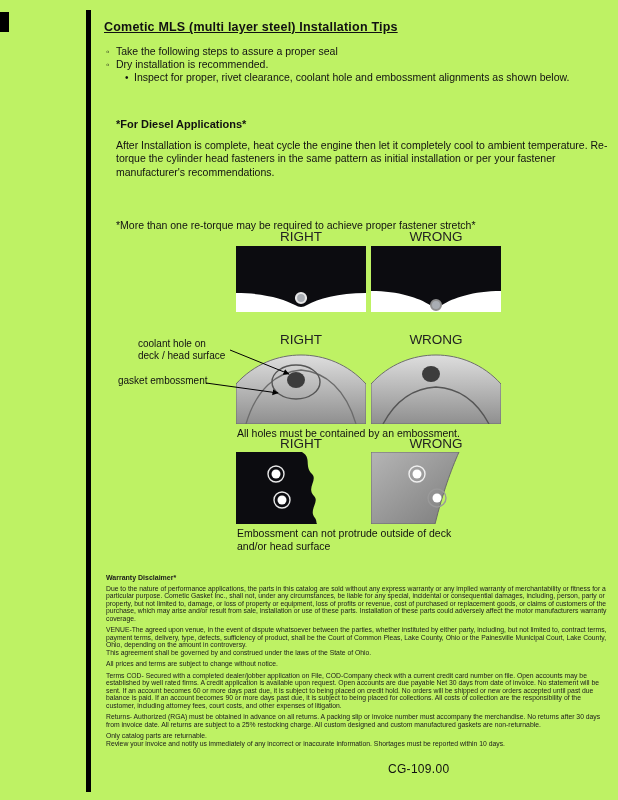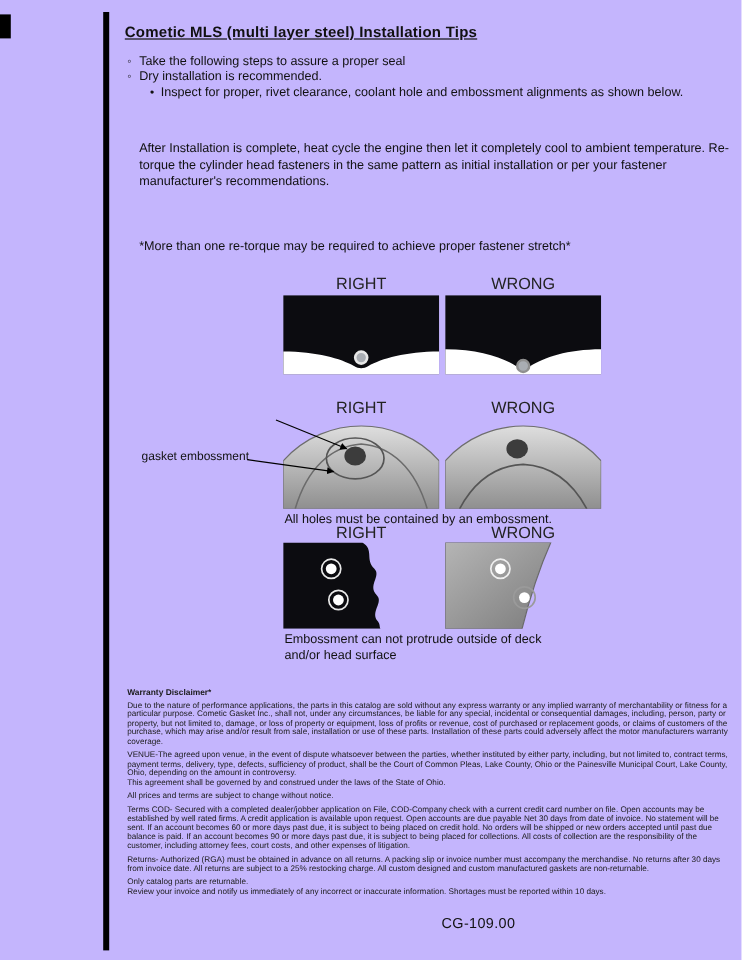--- a/index.html
+++ b/index.html
@@ -1,19 +1,19 @@
 <!DOCTYPE html>
 <html><head>
 <meta charset="utf-8">
 <style>
   * { margin:0; padding:0; box-sizing:border-box; }
   html,body { background:#ffffff; }
   body { width:618px; height:800px; position:relative; overflow:hidden;
          font-family:"Liberation Sans", sans-serif; color:#111; }
-  .page { position:absolute; left:0; top:0; width:618px; height:800px; background:#c4b5fd; }
+  .page { position:absolute; left:0; top:0; width:618px; height:800px; background:#bef264; }
 
   .corner-mark { position:absolute; left:0; top:12px; width:9px; height:20px; background:#000; }
   .left-rule   { position:absolute; left:86px; top:10px; width:5px; height:782px; background:#000; }
 
   .title { position:absolute; left:104px; top:20px; font-size:12.5px; font-weight:bold;
            text-decoration:underline; letter-spacing:.2px; }
 
   .tips { position:absolute; left:106px; top:45px; width:502px; font-size:10.5px; line-height:13px; }
   .bullet { position:relative; padding-left:10px; }
   .bullet::before { content:"\25E6"; position:absolute; left:0; top:0; font-size:10px; }
@@ -30,39 +30,40 @@
   .panel { position:absolute; width:130px; display:block; }
   .caption { position:absolute; left:237px; font-size:10.5px; line-height:12.5px; color:#111; }
   .preline { white-space:pre-line; }
   .ptr-label { position:absolute; font-size:10px; line-height:11.5px; color:#111; }
   .arrows { position:absolute; left:0; top:0; width:618px; height:334px; pointer-events:none; }
 
   .warranty { position:absolute; left:106px; top:574px; width:502px; font-size:6.8px; line-height:7.5px; color:#1a1a1a; }
   .warranty .w-head { font-weight:bold; margin-bottom:3px; font-size:7px; }
   .warranty p { margin-bottom:4px; }
 
-  .footer { position:absolute; left:368px; top:762px; font-size:12px; letter-spacing:.3px; color:#111; }
+  .footer { position:absolute; left:388px; top:762px; font-size:12px; letter-spacing:.3px; color:#111; }
 </style>
 </head>
 <body>
 
 <div class="page">
 
   <div class="corner-mark"></div>
   <div class="left-rule"></div>
 
   <h1 class="title">Cometic MLS (multi layer steel) Installation Tips</h1>
 
   <div class="tips">
     <div class="bullet">Take the following steps to assure a proper seal</div>
     <div class="bullet">Dry installation is recommended.</div>
     <div class="sub-bullet">Inspect for proper, rivet clearance, coolant hole and embossment alignments as shown below.</div>
   </div>
 
   <div class="diesel">
+    <h2>*For Diesel Applications*</h2>
     <p>After Installation is complete, heat cycle the engine then let it completely cool to ambient temperature. Re-torque the cylinder head fasteners in the same pattern as initial installation or per your fastener manufacturer's recommendations.</p>
     <p class="note">*More than one re-torque may be required to achieve proper fastener stretch*</p>
   </div>
 
   <div class="diagrams">
 
     <div class="dlbl" style="left:236px; top:1px;">RIGHT</div>
     <div class="dlbl" style="left:371px; top:1px;">WRONG</div>
 
     <svg class="panel" style="left:236px; top:18px;" width="130" height="66" viewBox="0 0 130 66">
@@ -72,20 +73,22 @@
     </svg>
     <svg class="panel" style="left:371px; top:18px;" width="130" height="66" viewBox="0 0 130 66">
       <rect x="0" y="0" width="130" height="66" fill="#0c0c10"></rect>
       <path d="M0,45 C28,45 48,52 59,59 C63,62 67,62 71,59 C82,52 102,45 130,45 L130,66 L0,66 Z" fill="#ffffff"></path>
       <circle cx="65" cy="59" r="5" fill="#a9adb3" stroke="#8f8f8f" stroke-width="2"></circle>
     </svg>
 
     <div class="dlbl" style="left:236px; top:104px;">RIGHT</div>
     <div class="dlbl" style="left:371px; top:104px;">WRONG</div>
 
+    <div class="ptr-label preline" style="left:138px; top:110px;">coolant hole on
+deck / head surface</div>
     <div class="ptr-label" style="left:118px; top:147px;">gasket embossment</div>
 
     <svg class="panel" style="left:236px; top:120px;" width="130" height="76" viewBox="0 0 130 76">
       <defs>
         <linearGradient id="g2r" x1="0" y1="0" x2="0" y2="1">
           <stop offset="0" stop-color="#dedede"></stop>
             <stop offset="1" stop-color="#8f8f8f"></stop>
         </linearGradient>
       </defs>
       <path d="M0,76 L0,36 C18,16 42,7 65,7 C88,7 112,16 130,36 L130,76 Z" fill="url(#g2r)" stroke="#6e6e6e" stroke-width="1"></path>

